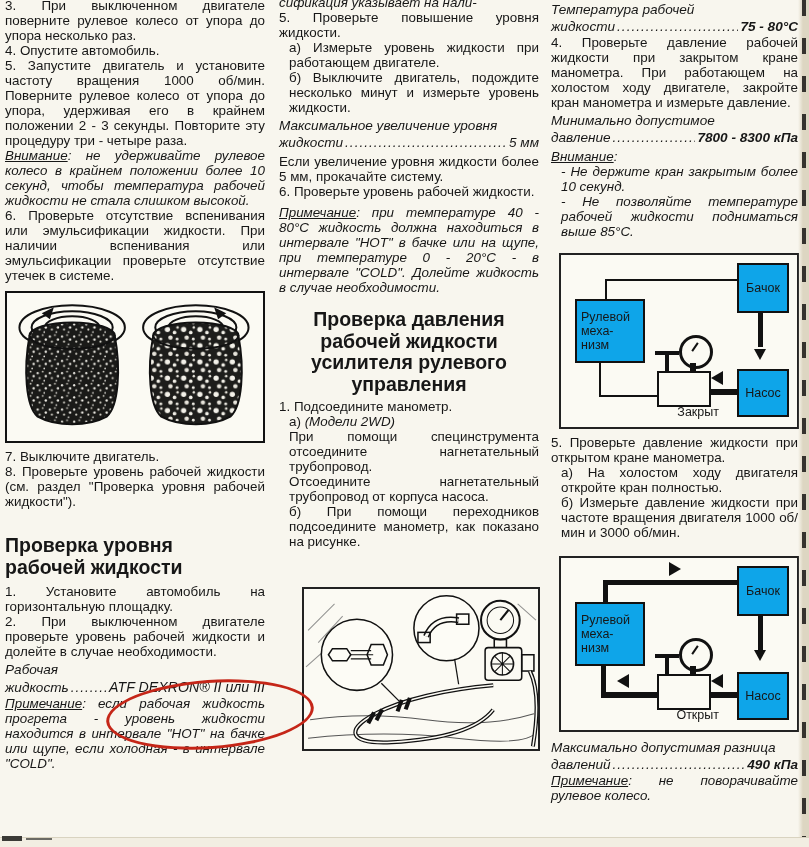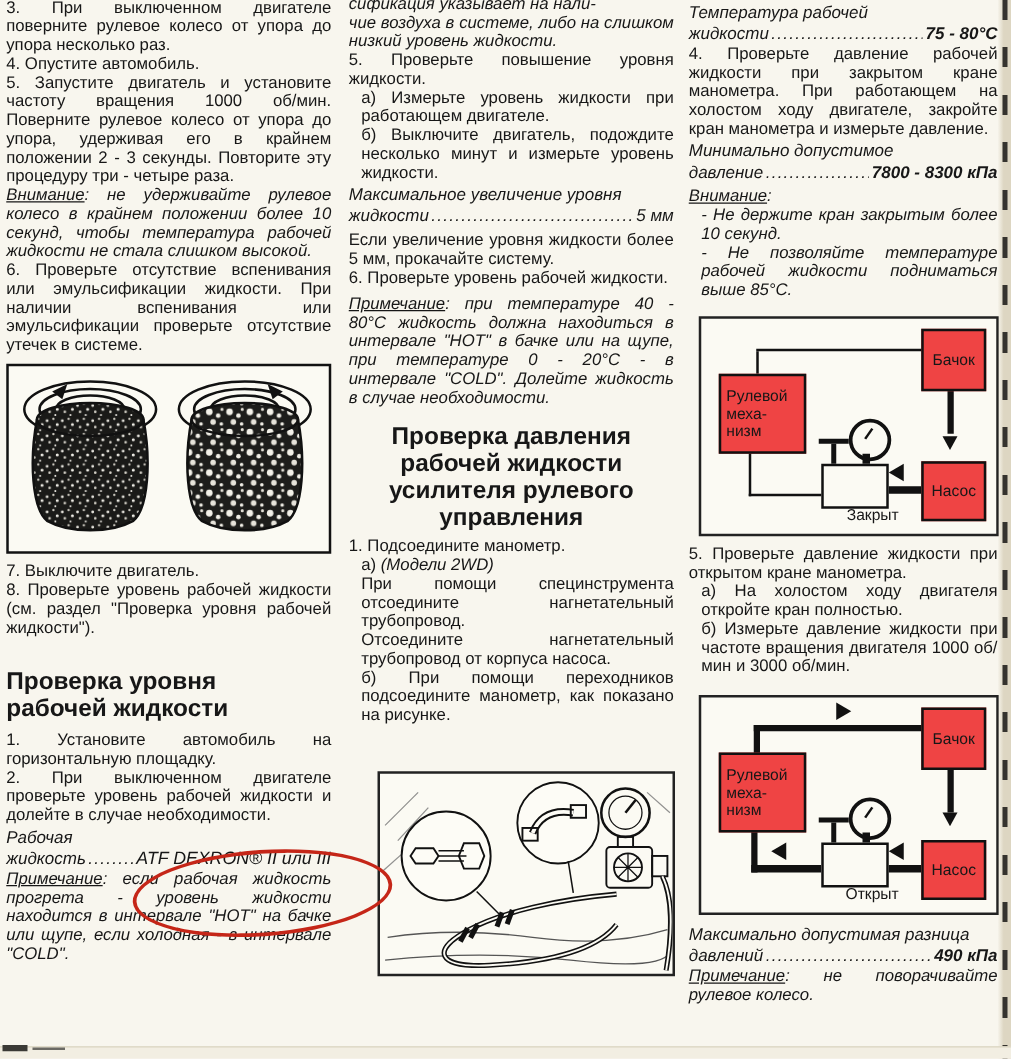--- a/index.html
+++ b/index.html
@@ -24,21 +24,21 @@
   .dots{flex:1;overflow:hidden;white-space:nowrap;letter-spacing:1px;margin:0 2px;}
   .val{white-space:nowrap;font-weight:bold;}
   .val-plain{white-space:nowrap;text-align:right;}
   .mt3{margin-top:3px;} .mt6{margin-top:6px;} .mt8{margin-top:8px;}
   
   .figure-jars{border:2px solid #111;height:148px;margin:8px 0 6px;background:#fbfaf3;}
   
   .fig-mid{border:2px solid #222;height:160px;width:234px;margin:38px 0 0 23px;background:#fbfaf3;}
   
   .schema{position:relative;border:2px solid #222;width:236px;height:172px;margin:14px 0 0 8px;background:#fbfaf3;}
-  .sbox{position:absolute;border:2px solid #111;background:#ef4444;font-size:12.5px;line-height:14px;
+  .sbox{position:absolute;border:2px solid #111;background:#0ea5e9;font-size:12.5px;line-height:14px;
         display:flex;align-items:center;justify-content:center;text-align:left;white-space:pre-line;z-index:3;}
   .ln{position:absolute;background:#111;z-index:1;}
   .arr{position:absolute;width:0;height:0;border-style:solid;border-color:transparent;z-index:2;}
   .arr-l{border-width:7px 12px 7px 0;border-right-color:#111;}
   .arr-r{border-width:7px 0 7px 12px;border-left-color:#111;}
   .arr-d{border-width:11px 6px 0 6px;border-top-color:#111;}
   .valve{position:absolute;border:2px solid #111;background:#fbfaf3;z-index:2;}
   .gauge{position:absolute;border:3px solid #111;border-radius:50%;background:#fbfaf3;z-index:2;}
   .needle{position:absolute;left:12px;top:4px;width:2px;height:10px;background:#111;transform:rotate(35deg);}
   .bar{position:absolute;background:#111;z-index:2;}
@@ -120,21 +120,20 @@
       <span class="dots">......................................................................</span>
       <span class="val-plain" style="font-size:14.2px">ATF DEXRON® II или III</span>
     </div>
   </div>
 
   <p class="it"><span class="u">Примечание</span><span>: если рабочая жидкость прогрета - уровень жидкости находится в интервале "HOT" на бачке или щупе, если холодная - в интервале "COLD".</span></p>
 </div>
 
 <div class="col col-mid">
   <p class="it">сификация указывает на нали-</p>
-  <p class="it">чие воздуха в системе, либо на слишком низкий уровень жидкости.</p>
   <p>5. Проверьте повышение уровня жидкости.</p>
   <p class="ind">а) Измерьте уровень жидкости при работающем двигателе.</p>
   <p class="ind">б) Выключите двигатель, подождите несколько минут и измерьте уровень жидкости.</p>
 
   <div class="spec">
     <div>Максимальное увеличение уровня</div>
     <div class="spec-row">
       <span>жидкости</span>
       <span class="dots">......................................................................</span>
       <span class="val-plain">5 мм</span>

